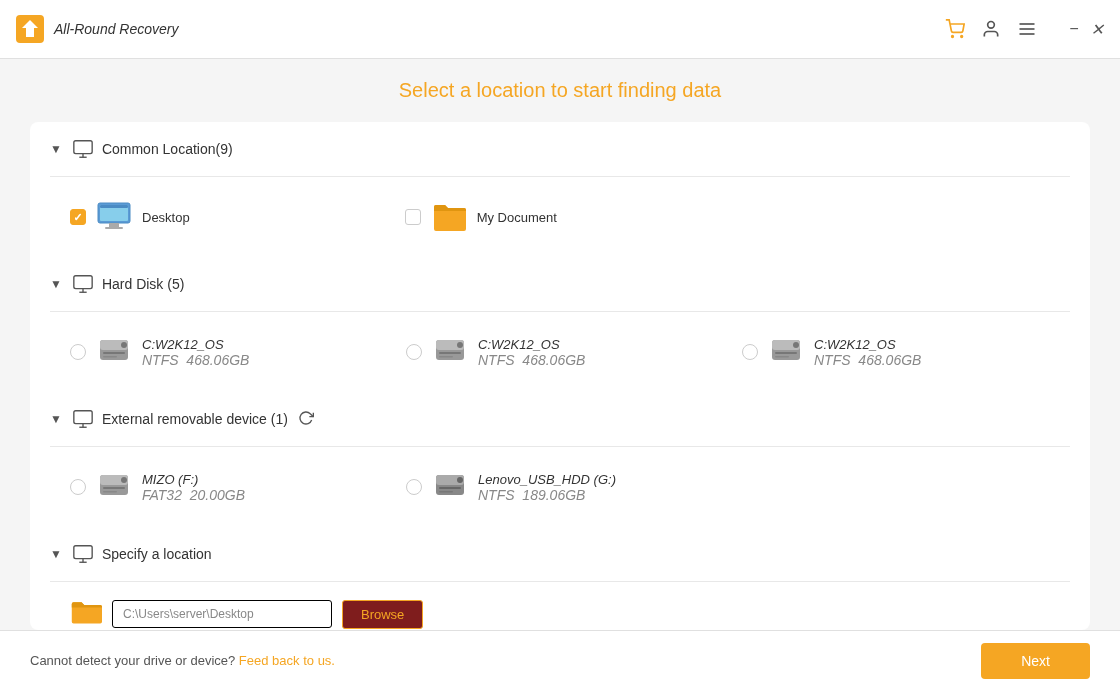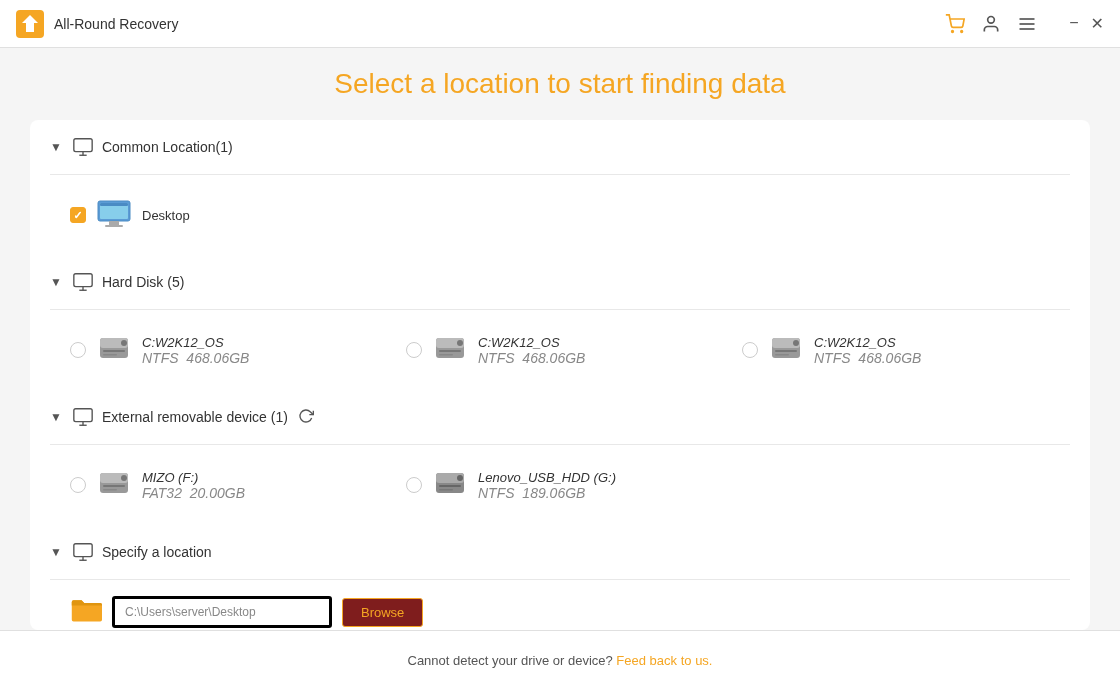--- a/index.html
+++ b/index.html
@@ -9,26 +9,27 @@
       width: 1120px;
       height: 690px;
       overflow: hidden;
       display: flex;
       flex-direction: column;
     }
 
     
     .titlebar {
       background: #ffffff;
-      height: 48px;
+      height: 59px;
       display: flex;
       align-items: center;
       padding: 0 16px;
       border-bottom: 1px solid #e0e0e0;
       flex-shrink: 0;
+      font-style: italic;
     }
     .titlebar-logo {
       width: 28px;
       height: 28px;
       margin-right: 10px;
     }
     .titlebar-title {
       font-size: 14px;
       color: #333;
       font-weight: 500;
@@ -63,21 +64,21 @@
       background: #f5f5f5;
       display: flex;
       flex-direction: column;
       align-items: center;
       padding: 20px 30px 0 30px;
       overflow: hidden;
     }
 
     .page-title {
       color: #f5a623;
-      font-size: 28px;
+      font-size: 20px;
       font-weight: 500;
       margin-bottom: 20px;
     }
 
     
     .card {
       background: #ffffff;
       border-radius: 8px;
       width: 100%;
       flex: 1;
@@ -224,21 +225,20 @@
       display: flex;
       align-items: center;
       padding: 0 30px;
       flex-shrink: 0;
     }
 
     .bottom-bar-text {
       font-size: 13px;
       color: #555;
       flex: 1;
-      text-align: center;
     }
 
     .bottom-bar-text a {
       color: #f5a623;
       text-decoration: none;
     }
 
     .next-button {
       background: #f5a623;
       color: white;
@@ -252,21 +252,21 @@
 
     
     .specify-location-content {
       padding: 16px 20px 16px 40px;
       display: flex;
       align-items: center;
       gap: 10px;
     }
 
     .specify-input {
-      border: 3px solid #000000;
+      border: 1px solid #000000;
       border-radius: 3px;
       padding: 6px 10px;
       font-size: 12px;
       color: #888;
       width: 220px;
       outline: none;
     }
 
     .browse-button {
       border: 1.5px solid #f5a623;
@@ -328,21 +328,21 @@
 
     <div class="section-header">
       <span class="chevron">▼</span>
       <span class="hdd-section-icon">
         <svg width="22" height="22" viewBox="0 0 24 24" fill="none" stroke="#555" stroke-width="1.5" style="margin-right:8px;">
           <rect x="2" y="3" width="20" height="14" rx="2" ry="2"></rect>
           <line x1="8" y1="21" x2="16" y2="21"></line>
           <line x1="12" y1="17" x2="12" y2="21"></line>
         </svg>
       </span>
-      <span class="section-header-label">Common Location(1)</span>
+      <span class="section-header-label">Common Location(9)</span>
     </div>
     <div class="section-divider"></div>
 
     <div class="items-grid">
 
       <div class="location-item">
         <div class="checkbox-custom checked"></div>
         <div class="item-icon">
           <svg width="36" height="36" viewBox="0 0 36 36">
             <rect x="2" y="4" width="32" height="20" rx="2" fill="#5b9bd5"></rect>
@@ -350,20 +350,30 @@
             <rect x="13" y="24" width="10" height="4" fill="#aaa"></rect>
             <rect x="9" y="28" width="18" height="2" rx="1" fill="#aaa"></rect>
 
             <rect x="4" y="6" width="28" height="16" rx="1" fill="#87CEEB"></rect>
             <rect x="4" y="6" width="28" height="3" fill="#4a8bc4" rx="1"></rect>
           </svg>
         </div>
         <span class="item-label">Desktop</span>
       </div>
 
+      <div class="location-item">
+        <div class="checkbox-custom"></div>
+        <div class="item-icon">
+          <svg width="36" height="36" viewBox="0 0 36 36">
+            <path d="M3 8 Q3 6 5 6 L14 6 L17 9 L33 9 Q35 9 35 11 L35 30 Q35 32 33 32 L5 32 Q3 32 3 30 Z" fill="#f5a623"></path>
+            <path d="M3 8 Q3 6 5 6 L14 6 L17 9 L33 9 Q35 9 35 11 L35 12 L3 12 Z" fill="#e09510"></path>
+          </svg>
+        </div>
+        <span class="item-label">My Document</span>
+      </div>
 
     </div>
 
     <div class="section-header">
       <span class="chevron">▼</span>
       <span class="hdd-section-icon">
         <svg width="22" height="22" viewBox="0 0 24 24" fill="none" stroke="#555" stroke-width="1.5" style="margin-right:8px;">
           <rect x="2" y="3" width="20" height="14" rx="2" ry="2"></rect>
           <line x1="8" y1="21" x2="16" y2="21"></line>
           <line x1="12" y1="17" x2="12" y2="21"></line>
@@ -518,13 +528,14 @@
     </div>
 
   </div>
 </div>
 
 <div class="bottom-bar">
   <div class="bottom-bar-text">
     <span>Cannot detect your drive or device?</span>
     <a href="#">Feed back to us.</a>
   </div>
+  <button class="next-button">Next</button>
 </div>
 
 </body></html>

